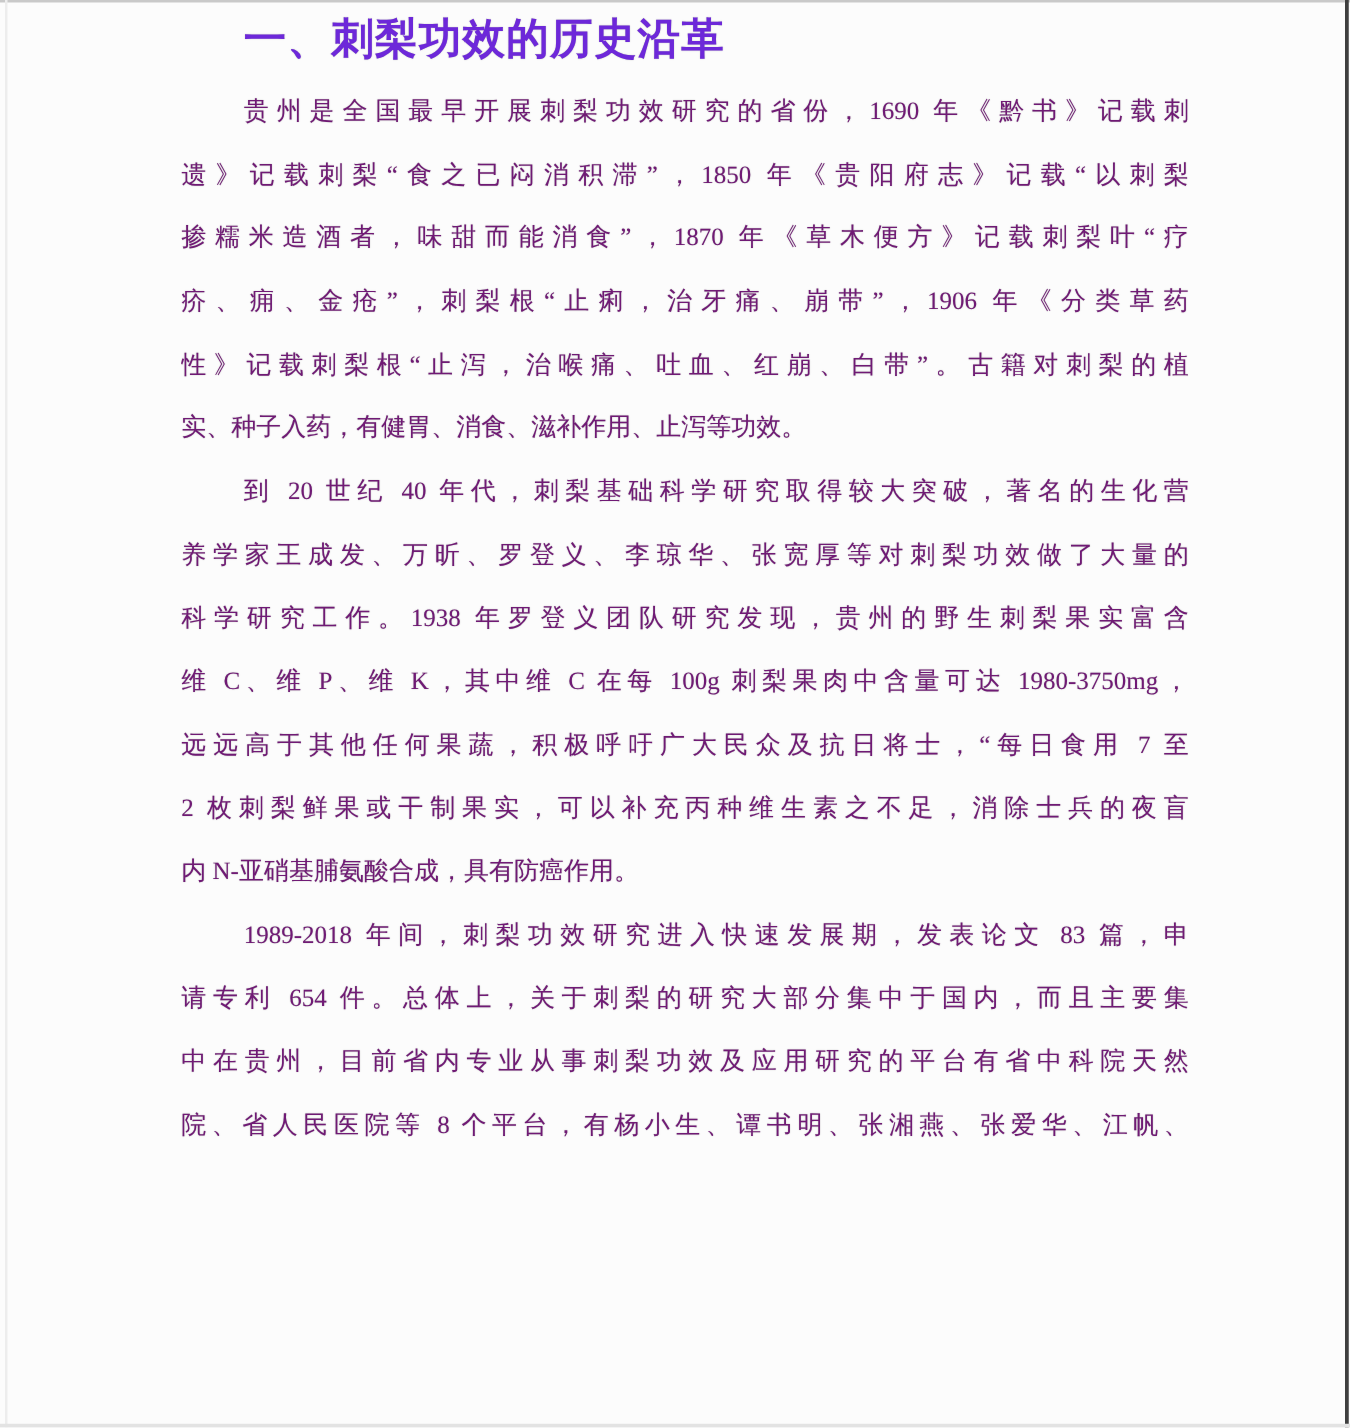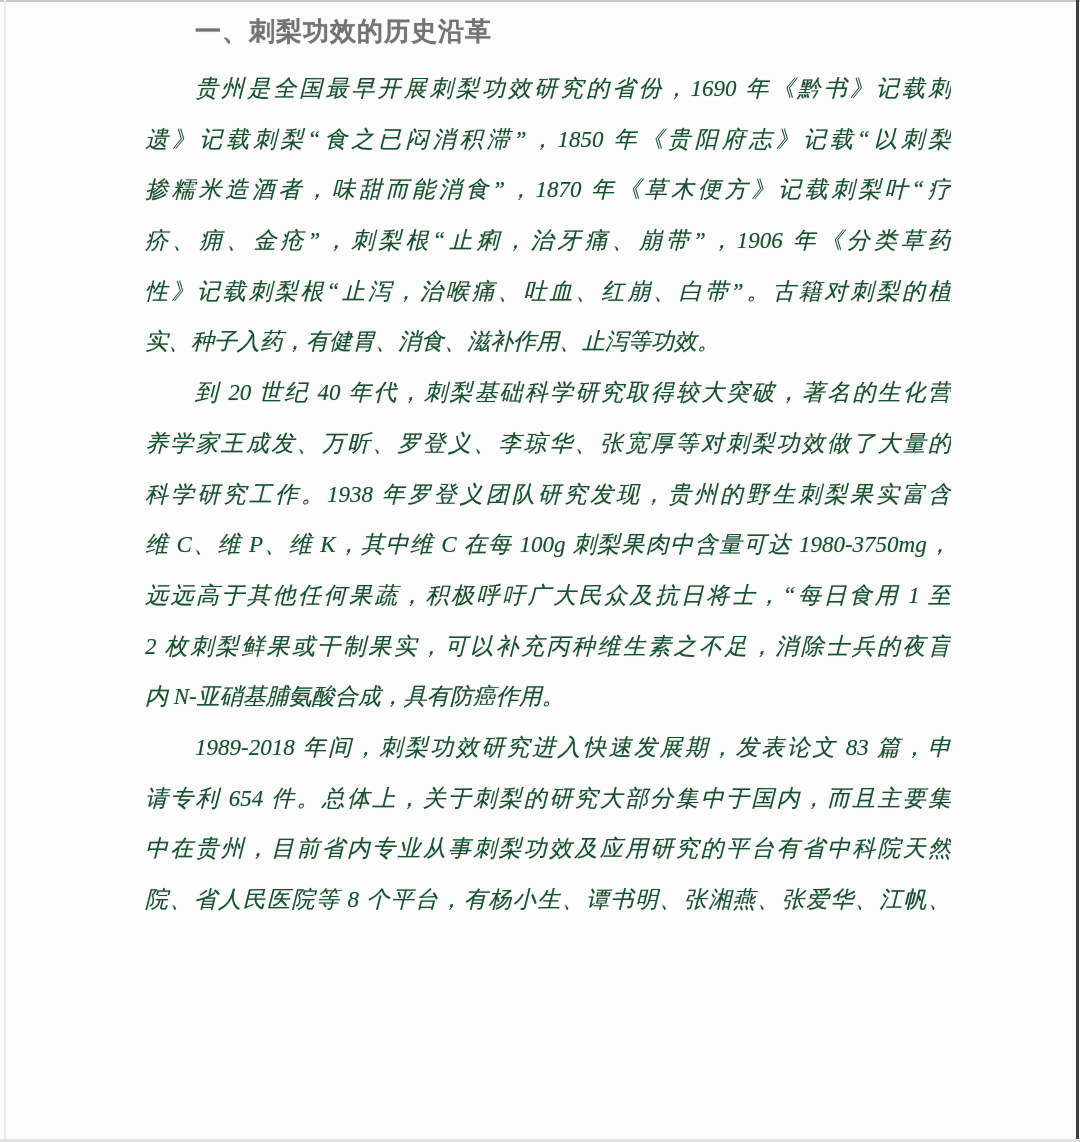--- a/index.html
+++ b/index.html
@@ -44,45 +44,44 @@
     left: 0; top: 1139px;
     width: 1080px; height: 3px;
     background: #e3e3e3;
   }
   .heading {
     position: absolute;
     left: 195px;
     top: 12px;
     font-family: "Liberation Sans", "DejaVu Sans", sans-serif;
     font-weight: 700;
-    font-size: 26px;
+    font-size: 34px;
     line-height: 38px;
-    color: #737373;
+    color: #6d28d9;
     letter-spacing: 1px;
     text-shadow: 0 0 1px rgba(30,30,30,0.35);
   }
   .doc-body {
     position: absolute;
     left: 145px;
     top: 64px;
     width: 806px;
     color: #2d2d2d;
   }
   .line {
     height: 50.7px;
     line-height: 50.7px;
-    font-size: 23px;
+    font-size: 20px;
     text-align: justify;
     text-align-last: justify;
     text-justify: inter-character;
     white-space: normal;
     overflow: hidden;
-    color: #14532d;
+    color: #701a75;
     text-shadow: 0 0 1px rgba(45,45,45,0.4);
-    font-style: italic;
   }
   .line.indent {
     padding-left: 50px;
   }
   .line.endline {
     text-align: right;
     text-align-last: left;
   }
 </style>
 </head>
@@ -102,21 +101,21 @@
     <div class="line">遗》记载刺梨“食之已闷消积滞”，1850 年《贵阳府志》记载“以刺梨</div>
     <div class="line">掺糯米造酒者，味甜而能消食”，1870 年《草木便方》记载刺梨叶“疗</div>
     <div class="line">疥、痈、金疮”，刺梨根“止痢，治牙痛、崩带”，1906 年《分类草药</div>
     <div class="line">性》记载刺梨根“止泻，治喉痛、吐血、红崩、白带”。古籍对刺梨的植</div>
     <div class="line endline">实、种子入药，有健胃、消食、滋补作用、止泻等功效。</div>
 
     <div class="line indent">到 20 世纪 40 年代，刺梨基础科学研究取得较大突破，著名的生化营</div>
     <div class="line">养学家王成发、万昕、罗登义、李琼华、张宽厚等对刺梨功效做了大量的</div>
     <div class="line">科学研究工作。1938 年罗登义团队研究发现，贵州的野生刺梨果实富含</div>
     <div class="line">维 C、维 P、维 K，其中维 C 在每 100g 刺梨果肉中含量可达 1980-3750mg，</div>
-    <div class="line">远远高于其他任何果蔬，积极呼吁广大民众及抗日将士，“每日食用 1 至</div>
+    <div class="line">远远高于其他任何果蔬，积极呼吁广大民众及抗日将士，“每日食用 7 至</div>
     <div class="line">2 枚刺梨鲜果或干制果实，可以补充丙种维生素之不足，消除士兵的夜盲</div>
     <div class="line endline">内 N-亚硝基脯氨酸合成，具有防癌作用。</div>
 
     <div class="line indent">1989-2018 年间，刺梨功效研究进入快速发展期，发表论文 83 篇，申</div>
     <div class="line">请专利 654 件。总体上，关于刺梨的研究大部分集中于国内，而且主要集</div>
     <div class="line">中在贵州，目前省内专业从事刺梨功效及应用研究的平台有省中科院天然</div>
     <div class="line">院、省人民医院等 8 个平台，有杨小生、谭书明、张湘燕、张爱华、江帆、</div>
   </div>
 </div>
 

